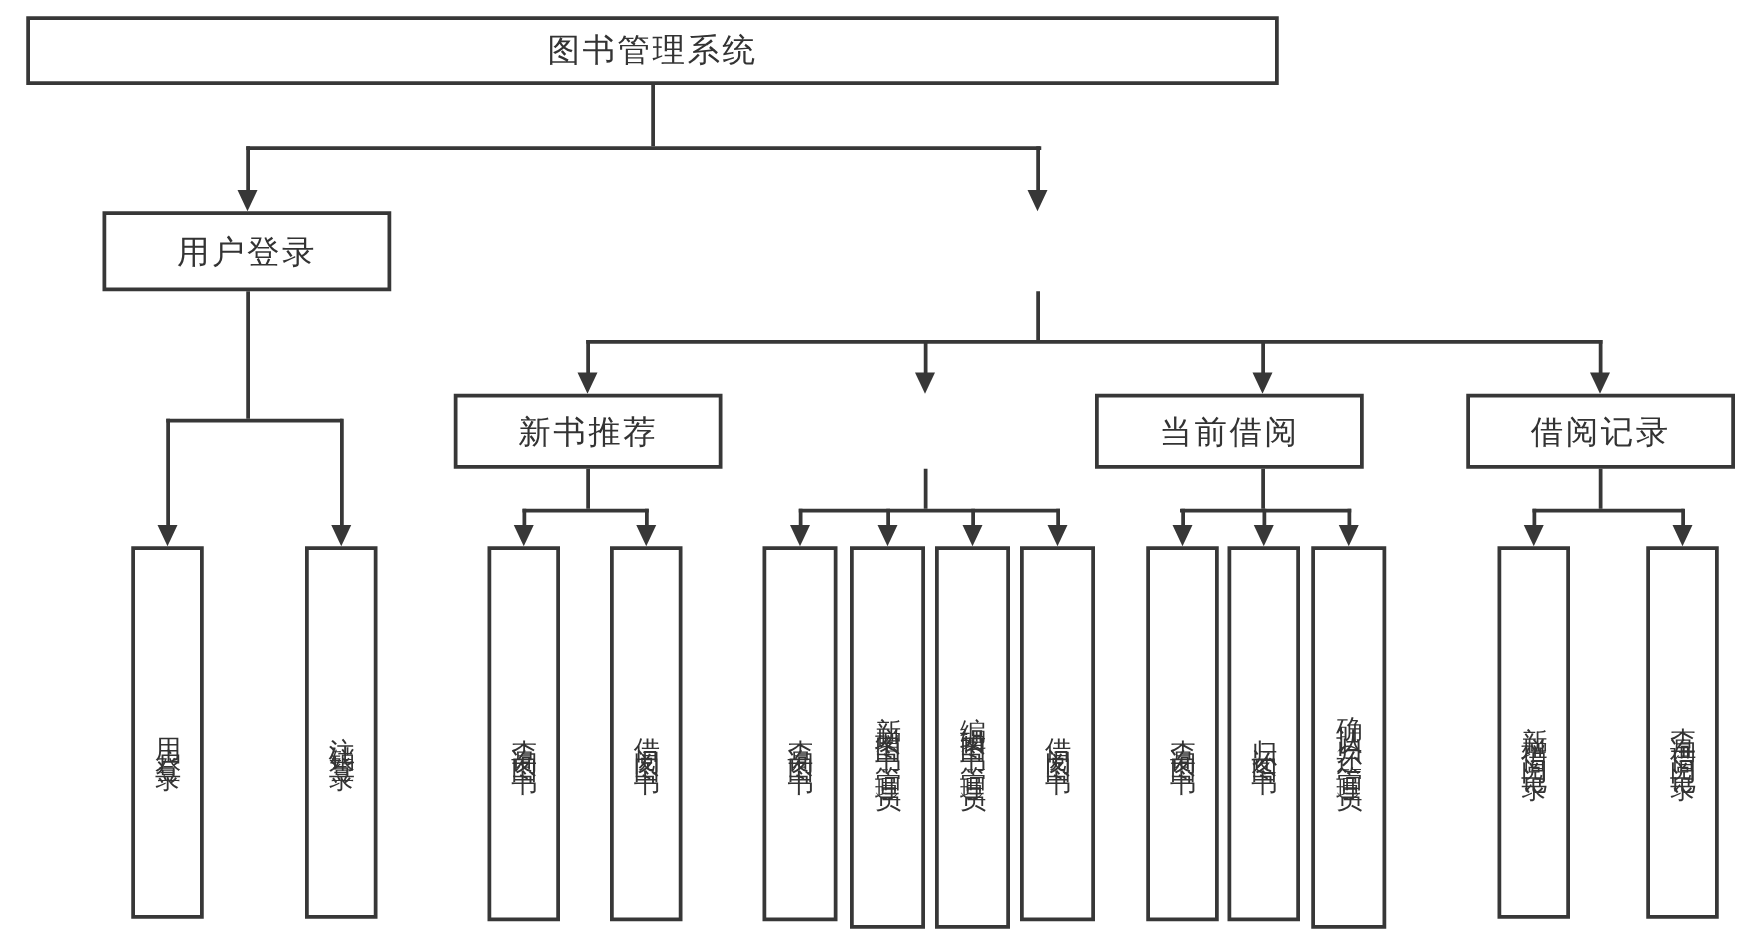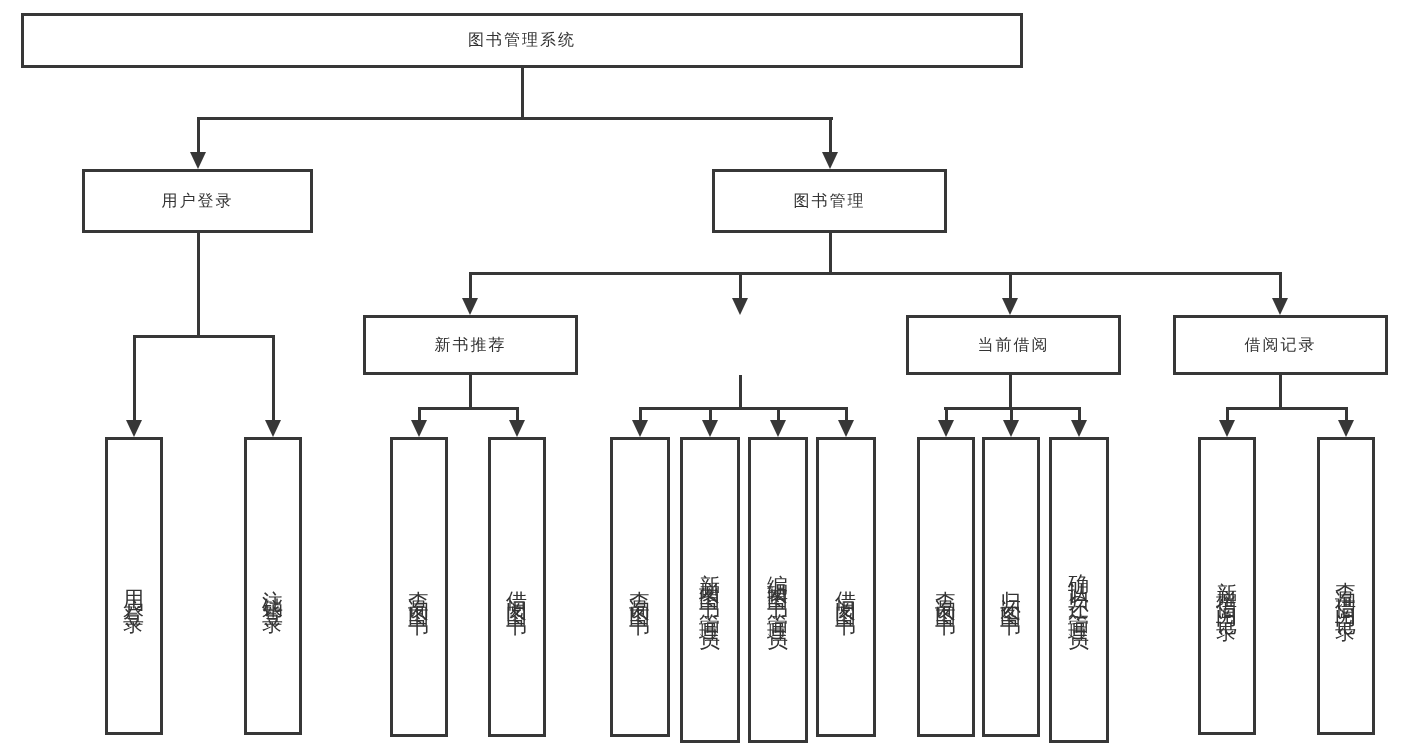--- a/index.html
+++ b/index.html
@@ -17,21 +17,21 @@
     overflow:hidden;
   }
   .box{
     position:absolute;
     border:3px solid var(--line);
     background:#fff;
     display:flex;
     align-items:center;
     justify-content:center;
     color:var(--text);
-    font-size:16px;
+    font-size:26px;
     letter-spacing:2px;
     white-space:nowrap;
   }
   .leaf{
     writing-mode:vertical-rl;
     text-orientation:mixed;
     font-size:21px;
     letter-spacing:8px;
     line-height:1;
     white-space:normal;
@@ -66,36 +66,35 @@
 <div class="stage">
 
   <div class="box" style="left:21px;top:13px;width:1002px;height:55px">图书管理系统</div>
 
   <div class="vline" style="left:521px;top:68px;height:49px"></div>
   <div class="hline" style="left:197px;top:117px;width:636px"></div>
   <div class="arrow" style="left:190px;top:117px;height:52px"></div>
   <div class="arrow" style="left:822px;top:117px;height:52px"></div>
 
   <div class="box" style="left:82px;top:169px;width:231px;height:64px">用户登录</div>
-  <div class="box" style="left:712px;top:169px;width:235px;height:64px">图书管理</div>
 
   <div class="vline" style="left:197px;top:233px;height:102px"></div>
   <div class="hline" style="left:133px;top:335px;width:141px"></div>
   <div class="arrow" style="left:126px;top:335px;height:102px"></div>
   <div class="arrow" style="left:265px;top:335px;height:102px"></div>
 
   <div class="vline" style="left:829px;top:233px;height:39px"></div>
   <div class="hline" style="left:469px;top:272px;width:813px"></div>
   <div class="arrow" style="left:462px;top:272px;height:43px"></div>
   <div class="arrow" style="left:732px;top:272px;height:43px"></div>
   <div class="arrow" style="left:1002px;top:272px;height:43px"></div>
   <div class="arrow" style="left:1272px;top:272px;height:43px"></div>
 
   <div class="box" style="left:363px;top:315px;width:215px;height:60px">新书推荐</div>
-  <div class="box" style="left:906px;top:315px;width:215px;height:60px">当前借阅</div>
+  <div class="box" style="left:876px;top:315px;width:215px;height:60px">当前借阅</div>
   <div class="box" style="left:1173px;top:315px;width:215px;height:60px">借阅记录</div>
 
   <div class="vline" style="left:469px;top:375px;height:32px"></div>
   <div class="hline" style="left:418px;top:407px;width:101px"></div>
   <div class="arrow" style="left:411px;top:407px;height:30px"></div>
   <div class="arrow" style="left:509px;top:407px;height:30px"></div>
 
   <div class="vline" style="left:739px;top:375px;height:32px"></div>
   <div class="hline" style="left:639px;top:407px;width:209px"></div>
   <div class="arrow" style="left:632px;top:407px;height:30px"></div>

